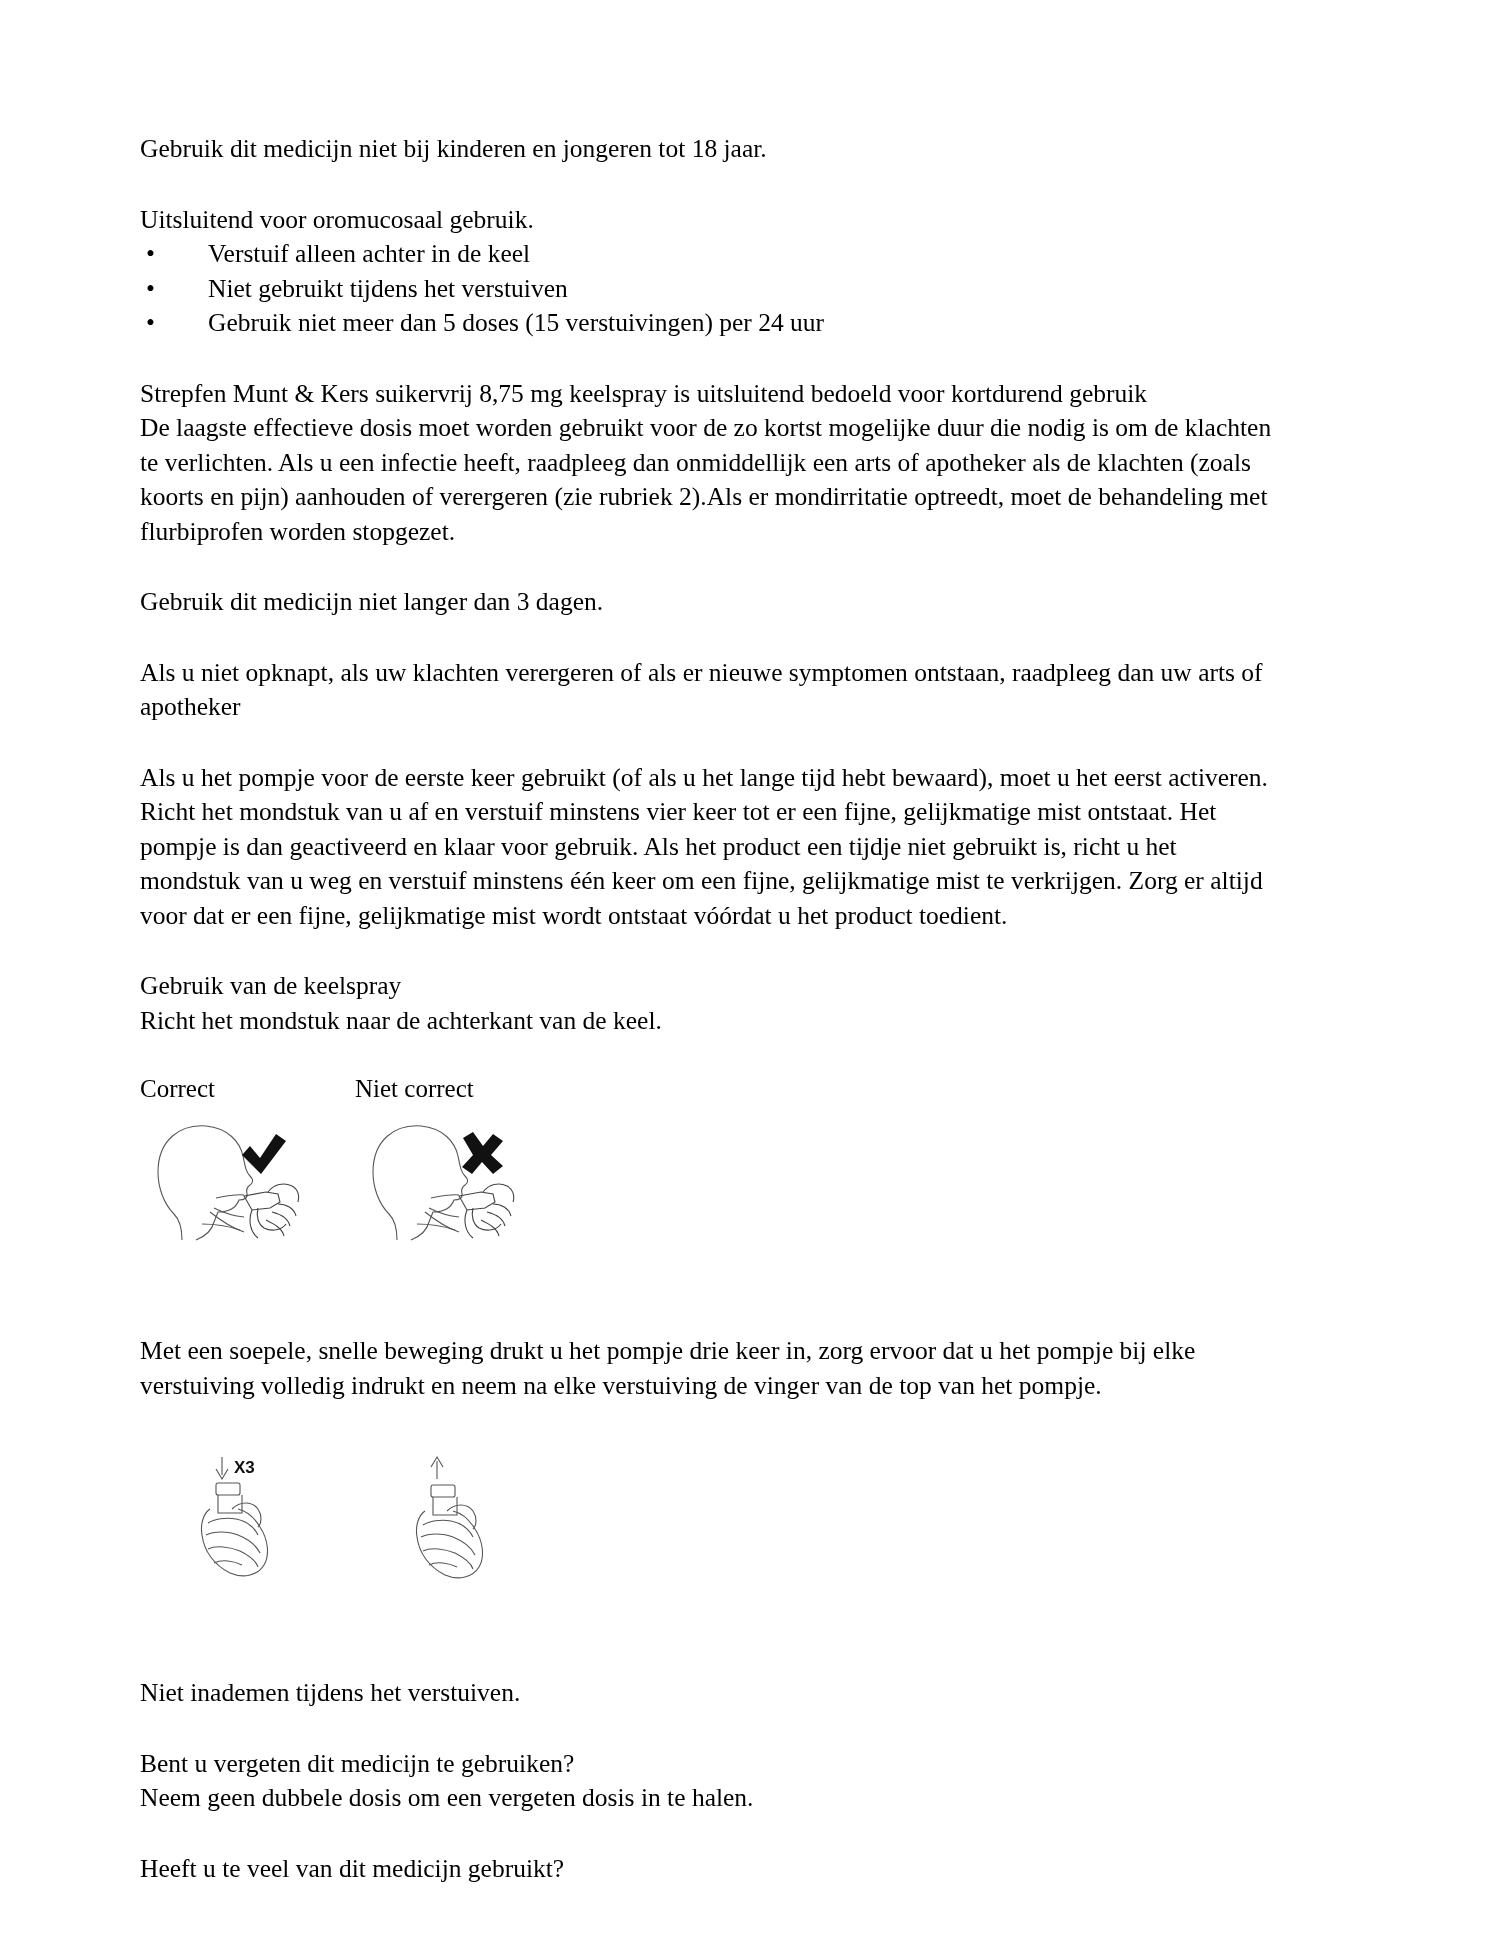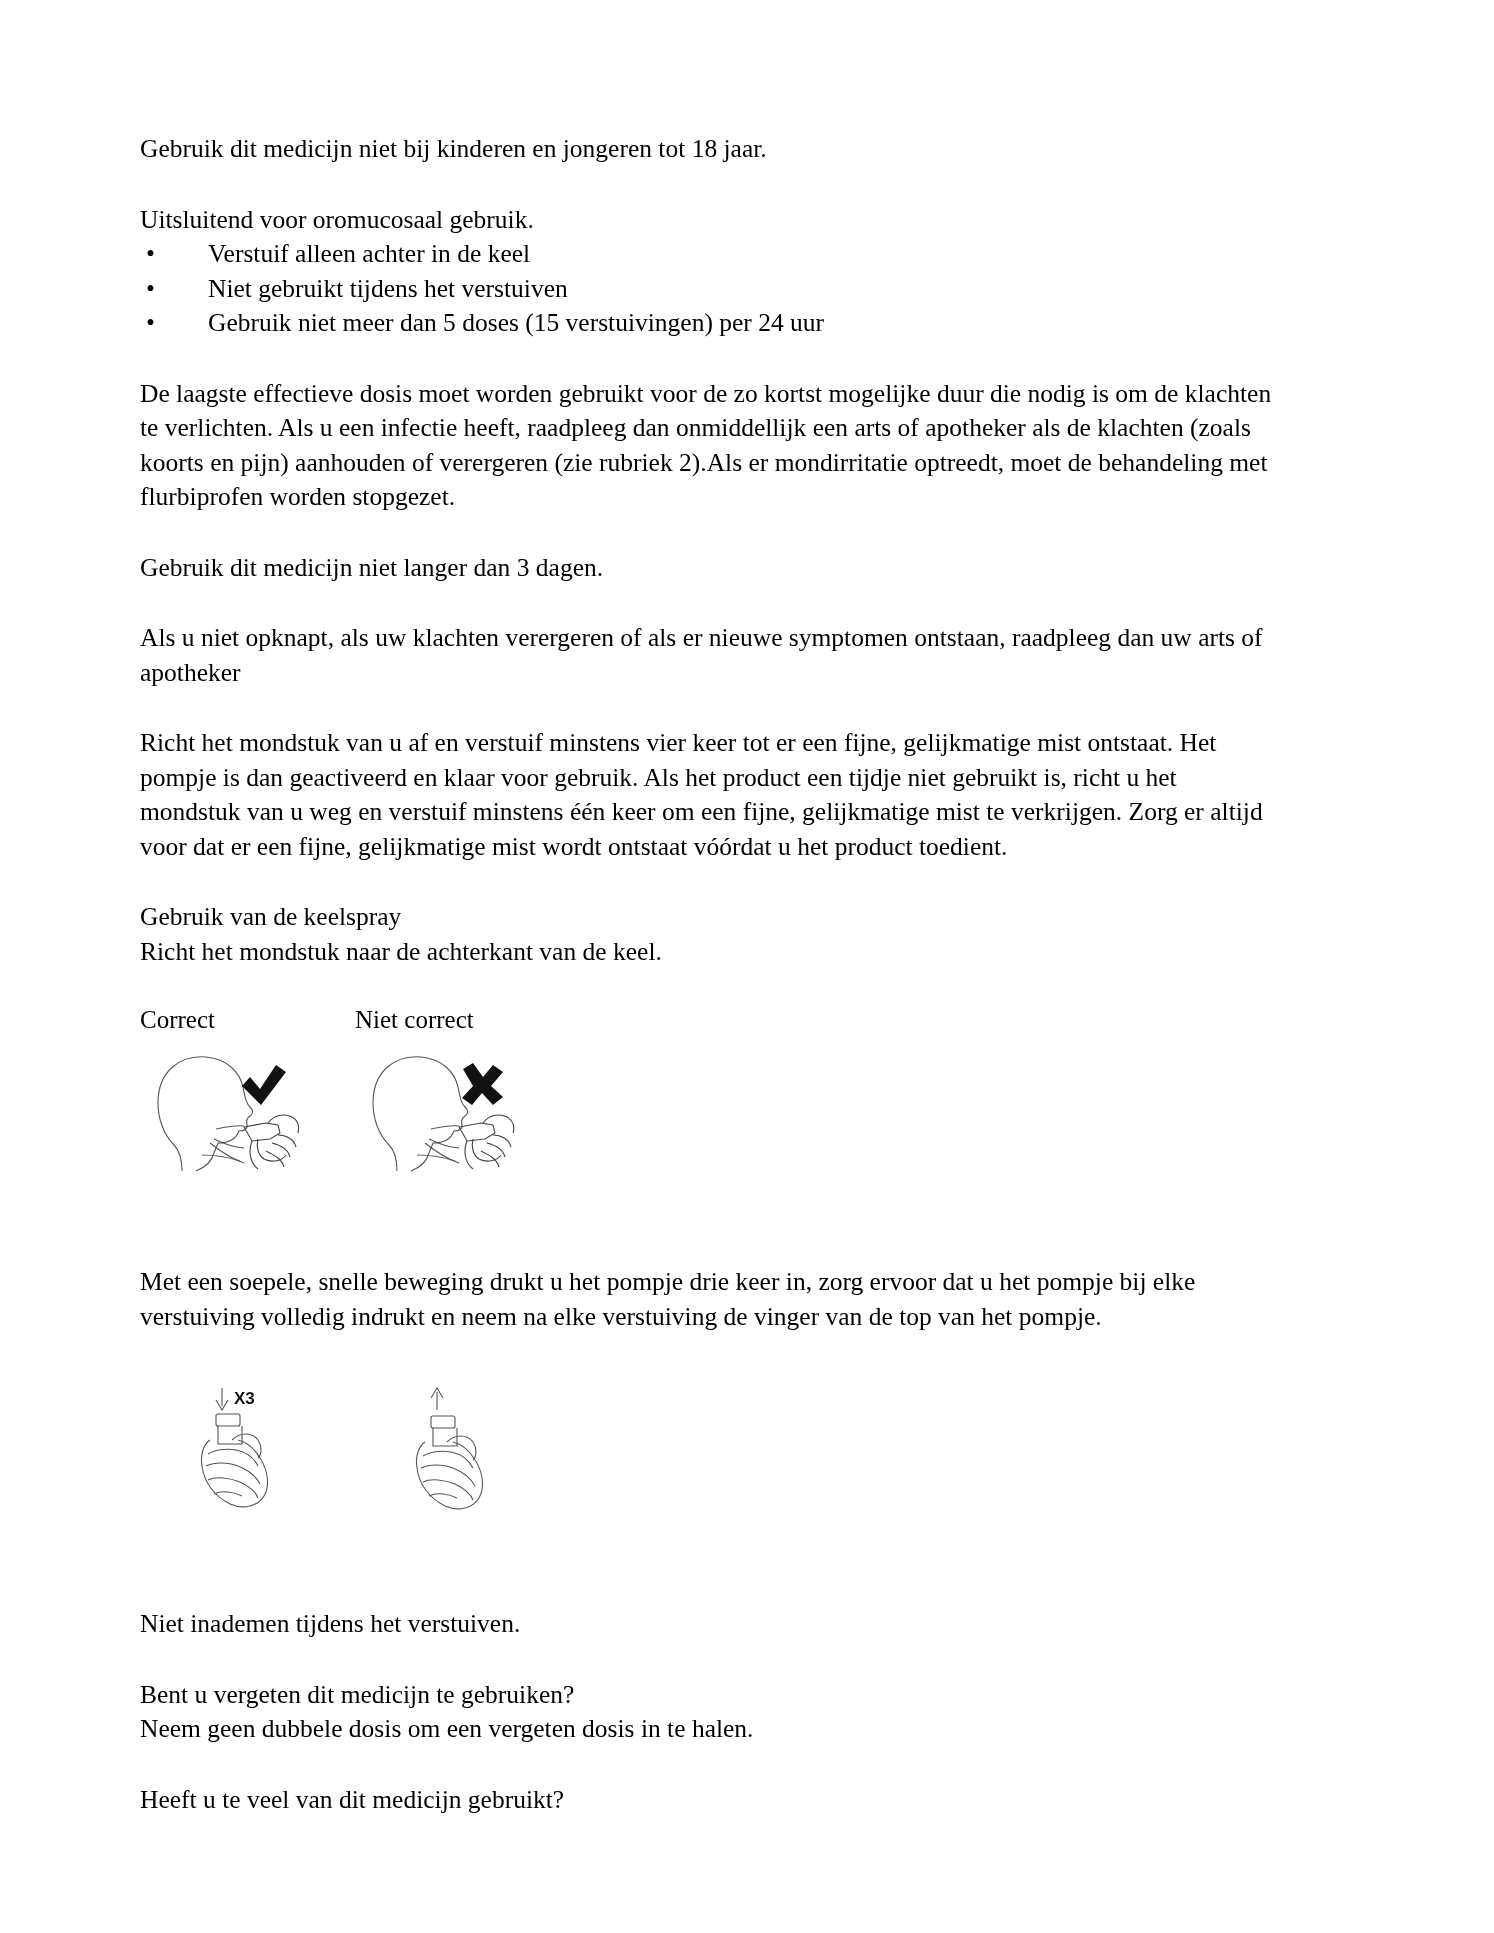--- a/index.html
+++ b/index.html
@@ -110,32 +110,34 @@
         <span>Niet gebruikt tijdens het verstuiven</span>
       </li>
       <li>
         <span class="bullet-dot">•</span>
         <span>Gebruik niet meer dan 5 doses (15 verstuivingen) per 24 uur</span>
       </li>
     </ul>
 
     <div class="spacer-md"></div>
 
+    <p class="bold">Strepfen Munt &amp; Kers suikervrij 8,75 mg keelspray is uitsluitend bedoeld voor kortdurend gebruik</p>
     <p>De laagste effectieve dosis moet worden gebruikt voor de zo kortst mogelijke duur die nodig is om de klachten te verlichten. Als u een infectie heeft, raadpleeg dan onmiddellijk een arts of apotheker als de klachten (zoals koorts en pijn) aanhouden of verergeren (zie rubriek 2).Als er mondirritatie optreedt, moet de behandeling met flurbiprofen worden stopgezet.</p>
 
     <div class="spacer-md"></div>
 
     <p class="bold">Gebruik dit medicijn niet langer dan 3 dagen.</p>
 
     <div class="spacer-md"></div>
 
     <p>Als u niet opknapt, als uw klachten verergeren of als er nieuwe symptomen ontstaan, raadpleeg dan uw arts of apotheker</p>
 
     <div class="spacer-md"></div>
 
+    <p>Als u het pompje voor de eerste keer gebruikt (of als u het lange tijd hebt bewaard), moet u het eerst activeren.</p>
     <p>Richt het mondstuk van u af en verstuif minstens vier keer tot er een fijne, gelijkmatige mist ontstaat. Het pompje is dan geactiveerd en klaar voor gebruik. Als het product een tijdje niet gebruikt is, richt u het mondstuk van u weg en verstuif minstens één keer om een fijne, gelijkmatige mist te verkrijgen. Zorg er altijd voor dat er een fijne, gelijkmatige mist wordt ontstaat vóórdat u het product toedient.</p>
 
     <div class="spacer-md"></div>
 
     <p class="bold">Gebruik van de keelspray</p>
     <p>Richt het mondstuk naar de achterkant van de keel.</p>
 
     <div class="spacer-md"></div>
 
     <div class="fig-labels">

